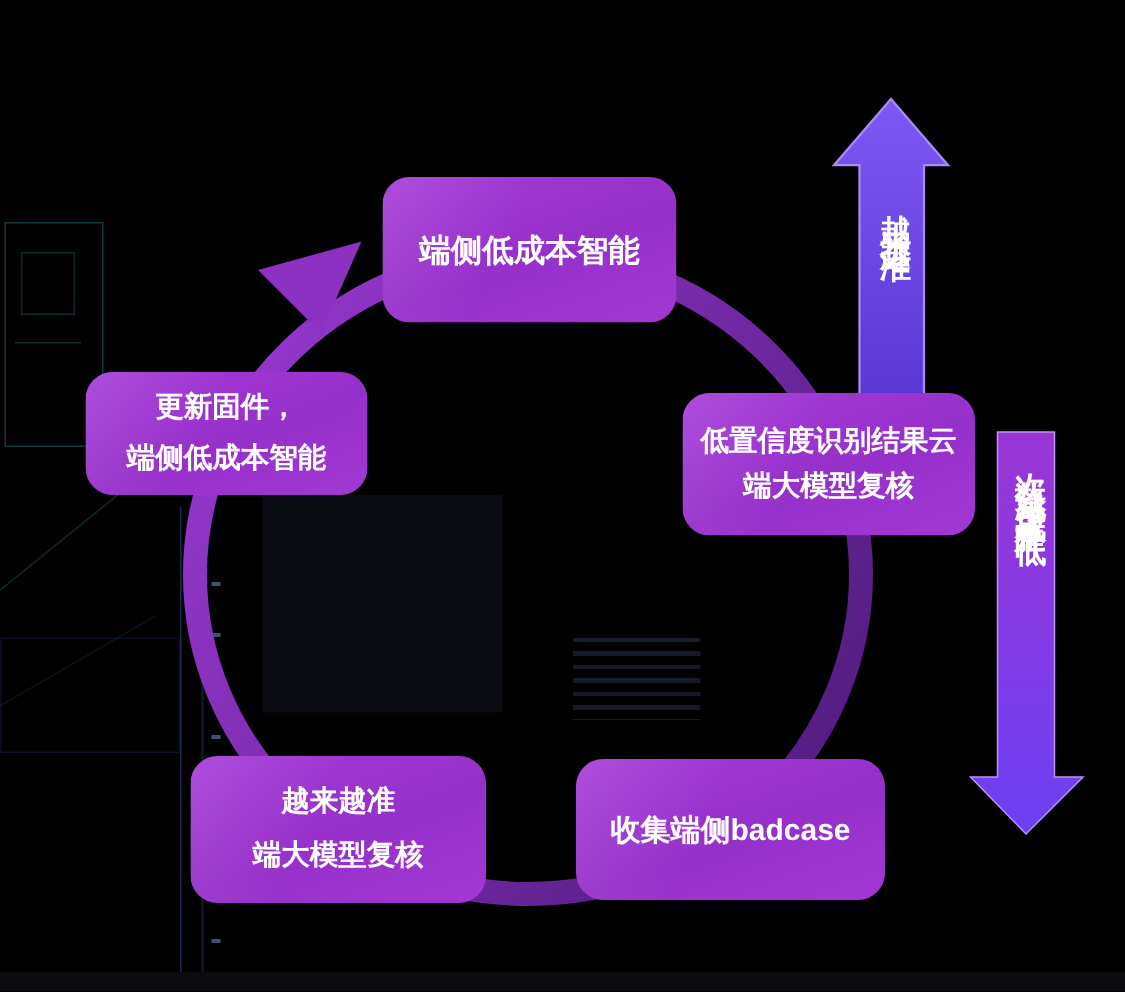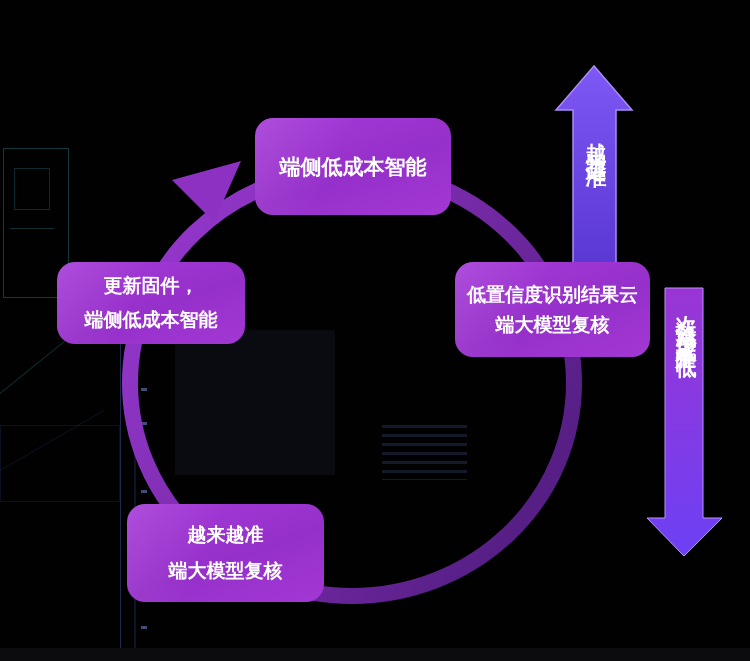--- a/index.html
+++ b/index.html
@@ -66,21 +66,21 @@
     display: flex;
     flex-direction: column;
     align-items: center;
     justify-content: center;
     text-align: center;
     box-sizing: border-box;
     padding: 4px;
   }
   .node .line { display: block; }
   .node-top          { left: 255px; top: 118px; width: 196px; height: 97px; font-size: 21px; }
-  .node-left         { left:  57px; top: 262px; width: 188px; height: 82px; font-size: 19px; line-height: 34px; }
+  .node-left         { left:  57px; top: 248px; width: 188px; height: 82px; font-size: 19px; line-height: 34px; }
   .node-right        { left: 455px; top: 262px; width: 195px; height: 95px; font-size: 19px; line-height: 30px; }
   .node-bottom-left  { left: 127px; top: 504px; width: 197px; height: 98px; font-size: 19px; line-height: 36px; }
   .node-bottom-right { left: 384px; top: 506px; width: 206px; height: 94px; font-size: 20px; }
 
   
   .vlabel {
     position: absolute;
     z-index: 3;
     color: #ffffff;
     font-weight: bold;
@@ -147,17 +147,20 @@
   <div class="node node-left">
     <span class="line">更新固件，</span>
     <span class="line">端侧低成本智能</span>
   </div>
 
   <div class="node node-bottom-left">
     <span class="line">越来越准</span>
     <span class="line">端大模型复核</span>
   </div>
 
+  <div class="node node-bottom-right">
+    <span class="line">收集端侧badcase</span>
+  </div>
 
   <div class="vlabel vlabel-up">越来越准</div>
   <div class="vlabel vlabel-down">次数减少成本降低</div>
 
 </div>
 
 </body></html>

